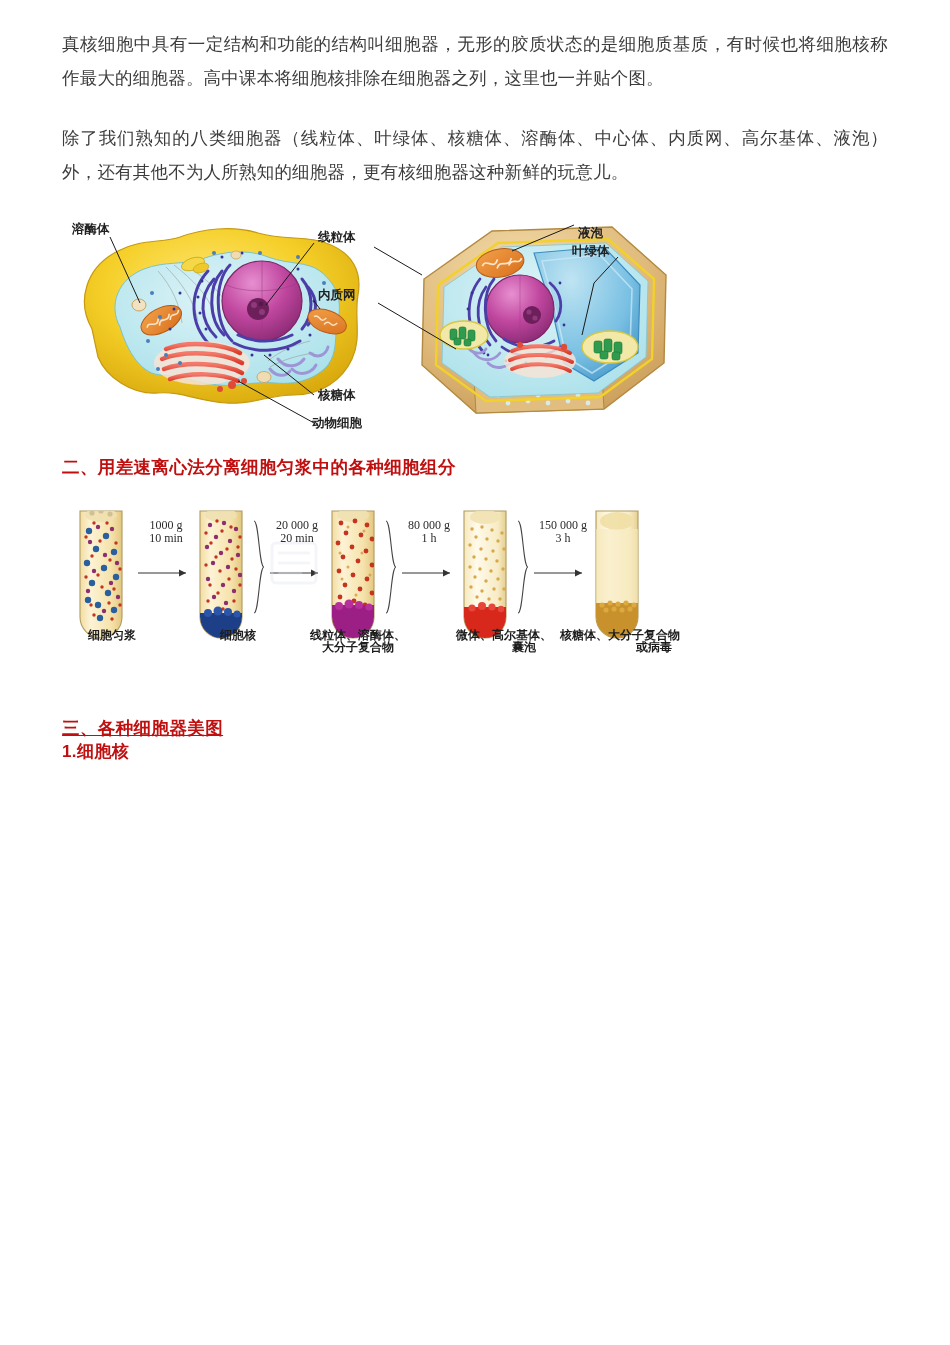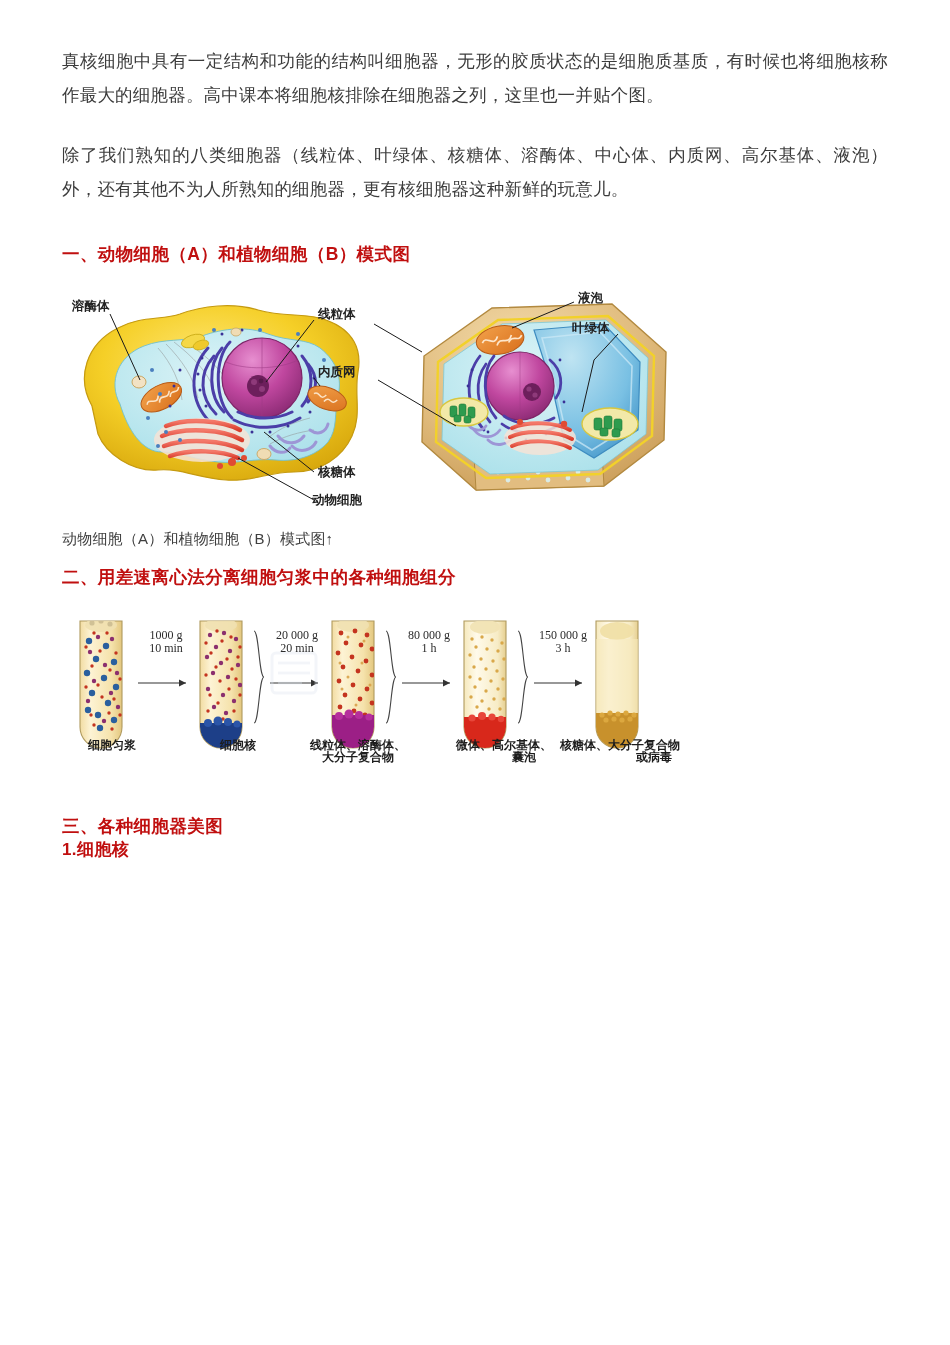--- a/index.html
+++ b/index.html
@@ -23,21 +23,21 @@
     padding: 0 62px;
   }
   p.body-para {
     font-size: 17.5px;
     line-height: 34px;
     color: #3c3c3c;
     margin: 0;
     letter-spacing: 0.2px;
     text-align: justify;
   }
-  .para-block { padding-top: 44px; }
+  .para-block { padding-top: 27px; }
   .para-gap { height: 26px; }
 
   h2.section-heading {
     font-size: 17.5px;
     font-weight: bold;
     color: #c00f0f;
     margin: 0;
     letter-spacing: 0.4px;
   }
   h3.sub-heading {
@@ -105,21 +105,20 @@
 <body>
 
 <div class="page">
 
   <div class="para-block">
     <p class="body-para">真核细胞中具有一定结构和功能的结构叫细胞器，无形的胶质状态的是细胞质基质，有时候也将细胞核称作最大的细胞器。高中课本将细胞核排除在细胞器之列，这里也一并贴个图。</p>
     <div class="para-gap"></div>
     <p class="body-para">除了我们熟知的八类细胞器（线粒体、叶绿体、核糖体、溶酶体、中心体、内质网、高尔基体、液泡）外，还有其他不为人所熟知的细胞器，更有核细胞器这种新鲜的玩意儿。</p>
   </div>
 
-  <h2 class="section-heading" style="margin-top:36px;">一、动物细胞（A）和植物细胞（B）模式图</h2>
 
   <div class="fig-cells">
     <svg width="826" height="230" viewBox="0 0 826 230">
       <defs>
         <radialGradient id="gMem" cx="45%" cy="35%" r="70%">
           <stop offset="0%" stop-color="#ffe87a"></stop>
           <stop offset="55%" stop-color="#f5cf27"></stop>
           <stop offset="100%" stop-color="#d8a80d"></stop>
         </radialGradient>
         <radialGradient id="gCyto" cx="45%" cy="35%" r="75%">
@@ -395,25 +394,24 @@
         <path d="M512,16 L450,42"></path>
         <path d="M556,48 L532,74 L520,126"></path>
       </g>
     </svg>
 
     <span class="fig-label" style="left:10px;  top:12px;">溶酶体</span>
     <span class="fig-label" style="left:256px; top:20px;">线粒体</span>
     <span class="fig-label" style="left:256px; top:78px;">内质网</span>
     <span class="fig-label" style="left:256px; top:178px;">核糖体</span>
     <span class="fig-label" style="left:250px; top:206px;">动物细胞</span>
-    <span class="fig-label" style="left:516px; top:4px;">液泡</span>
+    <span class="fig-label" style="left:516px; top:16px;">液泡</span>
     <span class="fig-label" style="left:510px; top:34px;">叶绿体</span>
   </div>
 
-  <p class="caption" style="margin-top:14px;">动物细胞（A）和植物细胞（B）模式图↑</p>
 
   <h2 class="section-heading" style="margin-top:16px;">二、用差速离心法分离细胞匀浆中的各种细胞组分</h2>
 
   <div class="fig-centri">
     <svg width="600" height="175" viewBox="0 0 600 175">
       <defs>
         <linearGradient id="tubeFill" x1="0" y1="0" x2="1" y2="0">
           <stop offset="0%" stop-color="#f2dca2"></stop>
           <stop offset="25%" stop-color="#fdf3d4"></stop>
           <stop offset="75%" stop-color="#f5e2ab"></stop>
@@ -719,17 +717,17 @@
       <span>微体、高尔基体、</span><br>
       <span>囊泡</span>
     </div>
     <div class="tube-label" style="left:494px; top:128px; width:112px;">
       <span>核糖体、大分子复合物</span><br>
       <span>或病毒</span>
     </div>
   </div>
 
 
-  <h2 class="section-heading" style="margin-top:28px;">三、各种细胞器美图</h2>
+  <h2 class="section-heading" style="margin-top:40px;text-decoration:underline;">三、各种细胞器美图</h2>
 
   <h3 class="sub-heading" style="">1.细胞核</h3>
 
 </div>
 
 </body></html>

